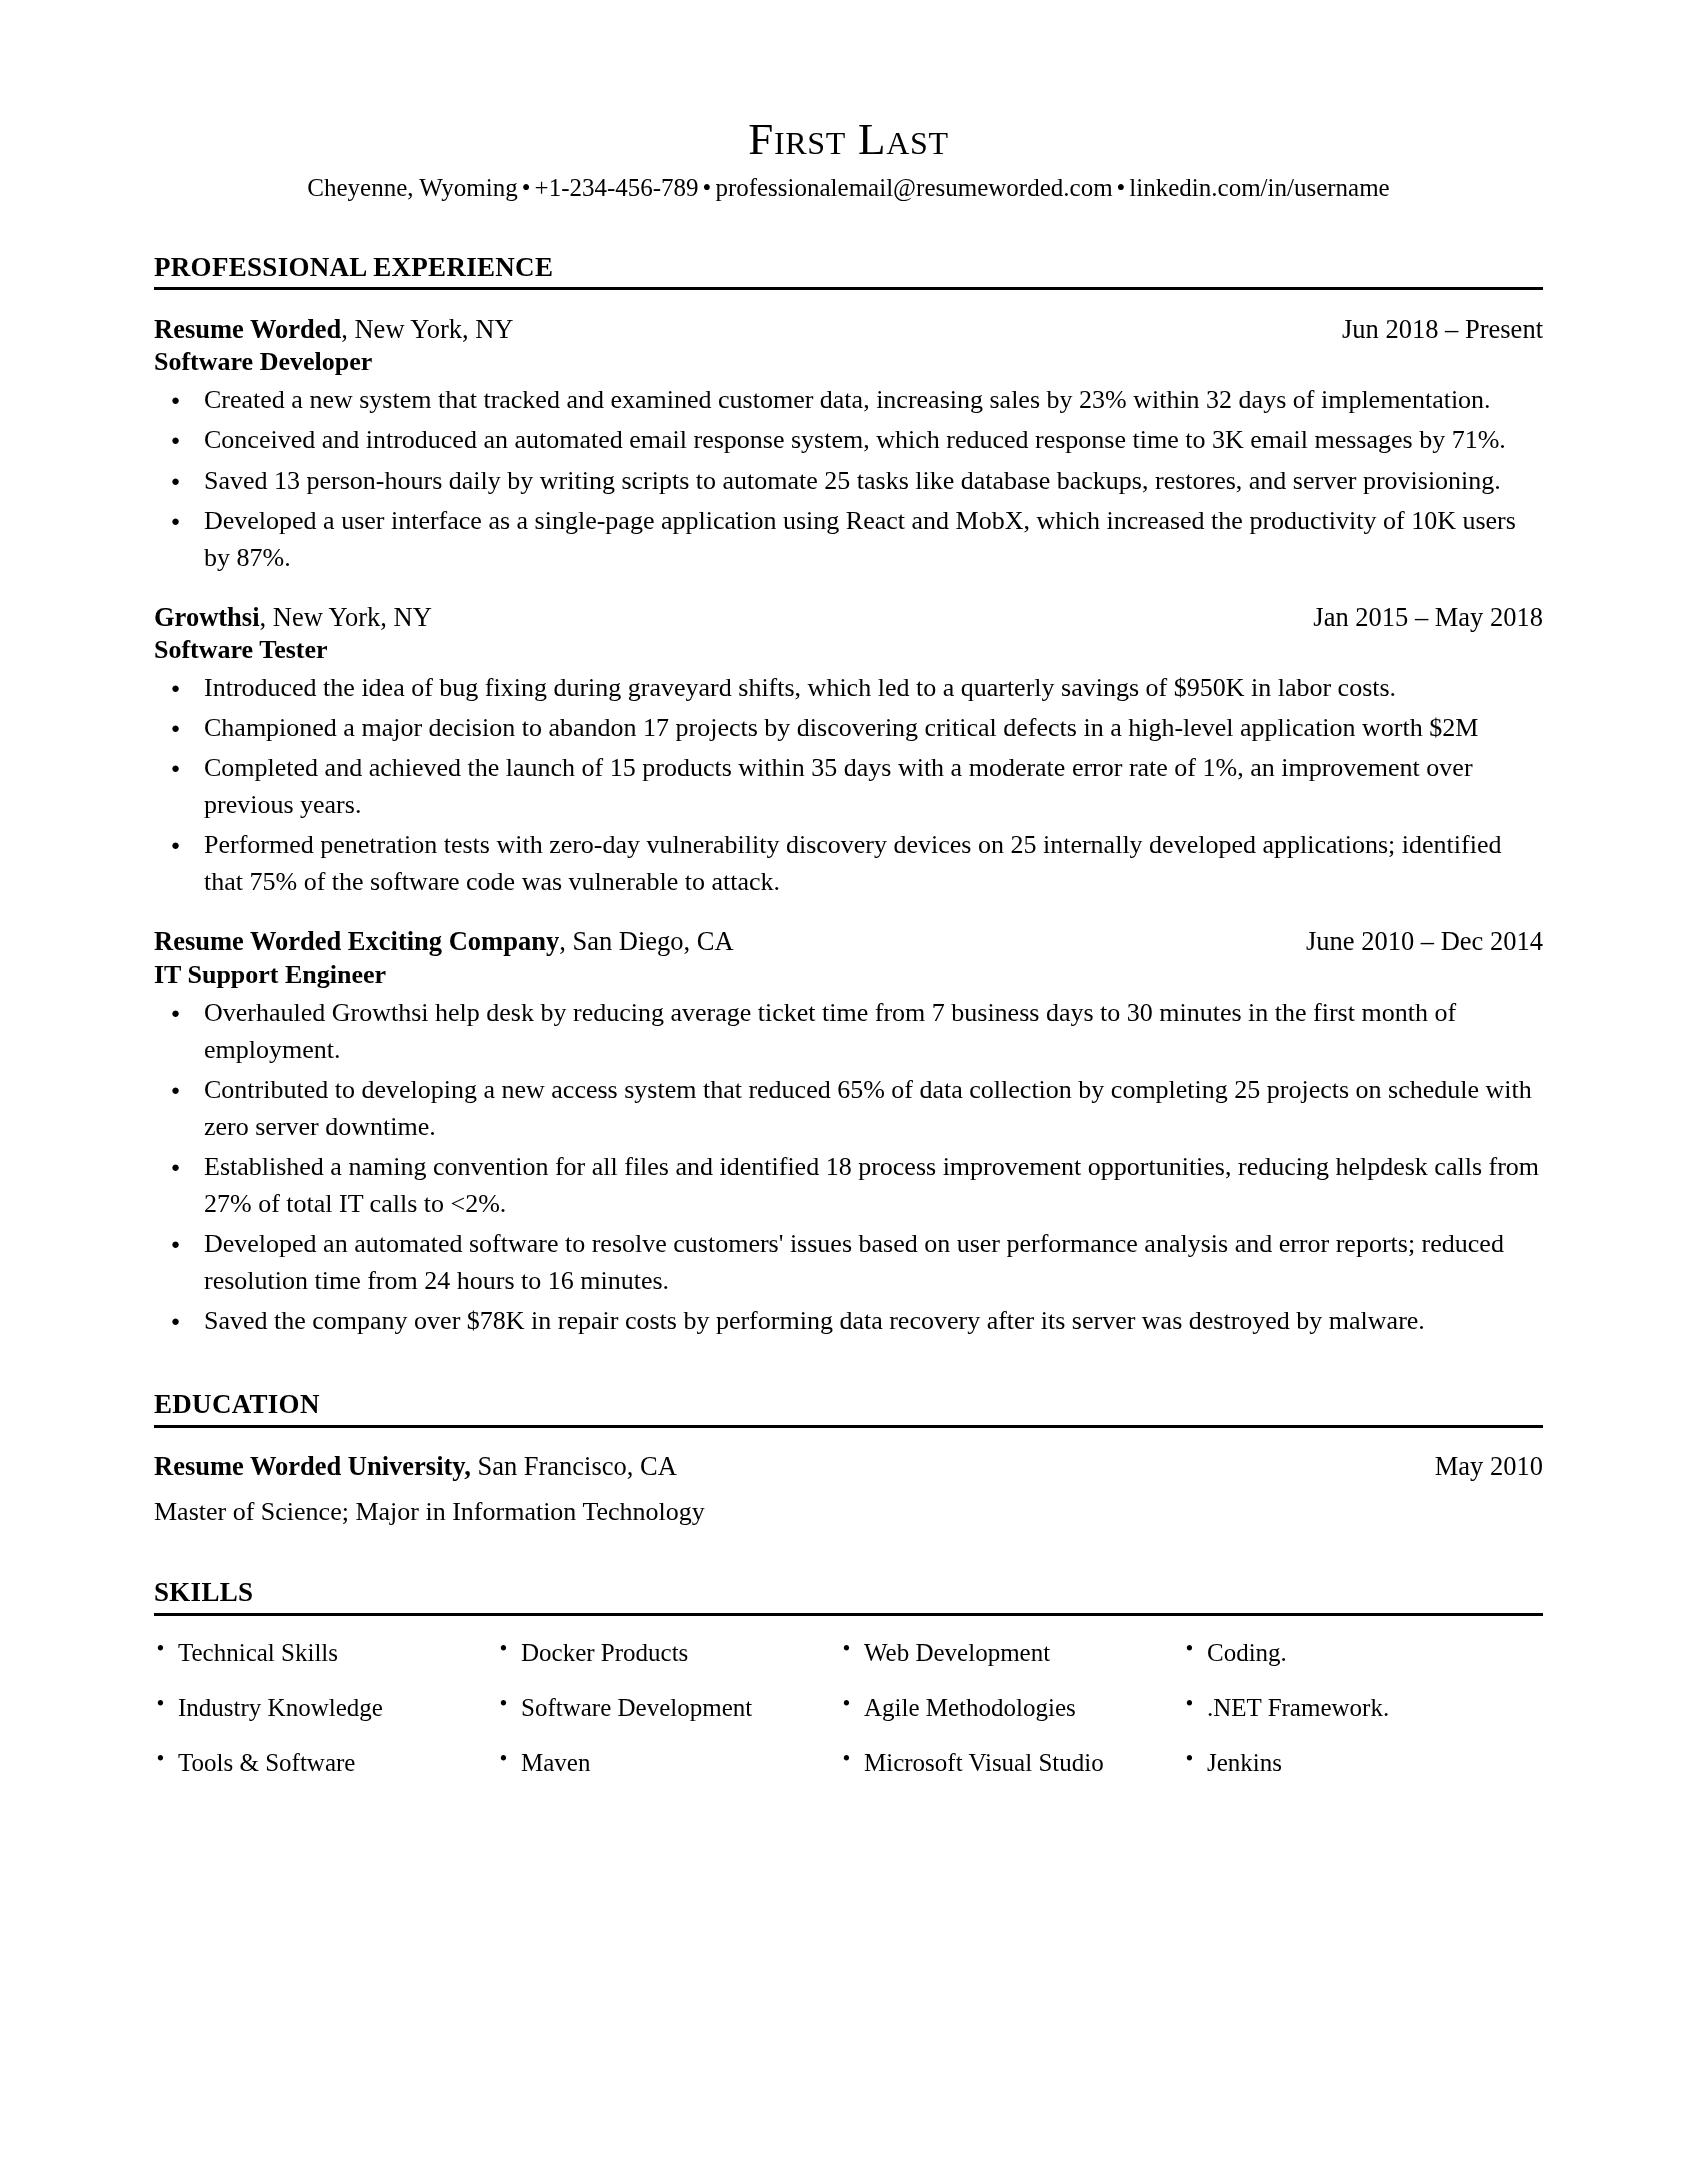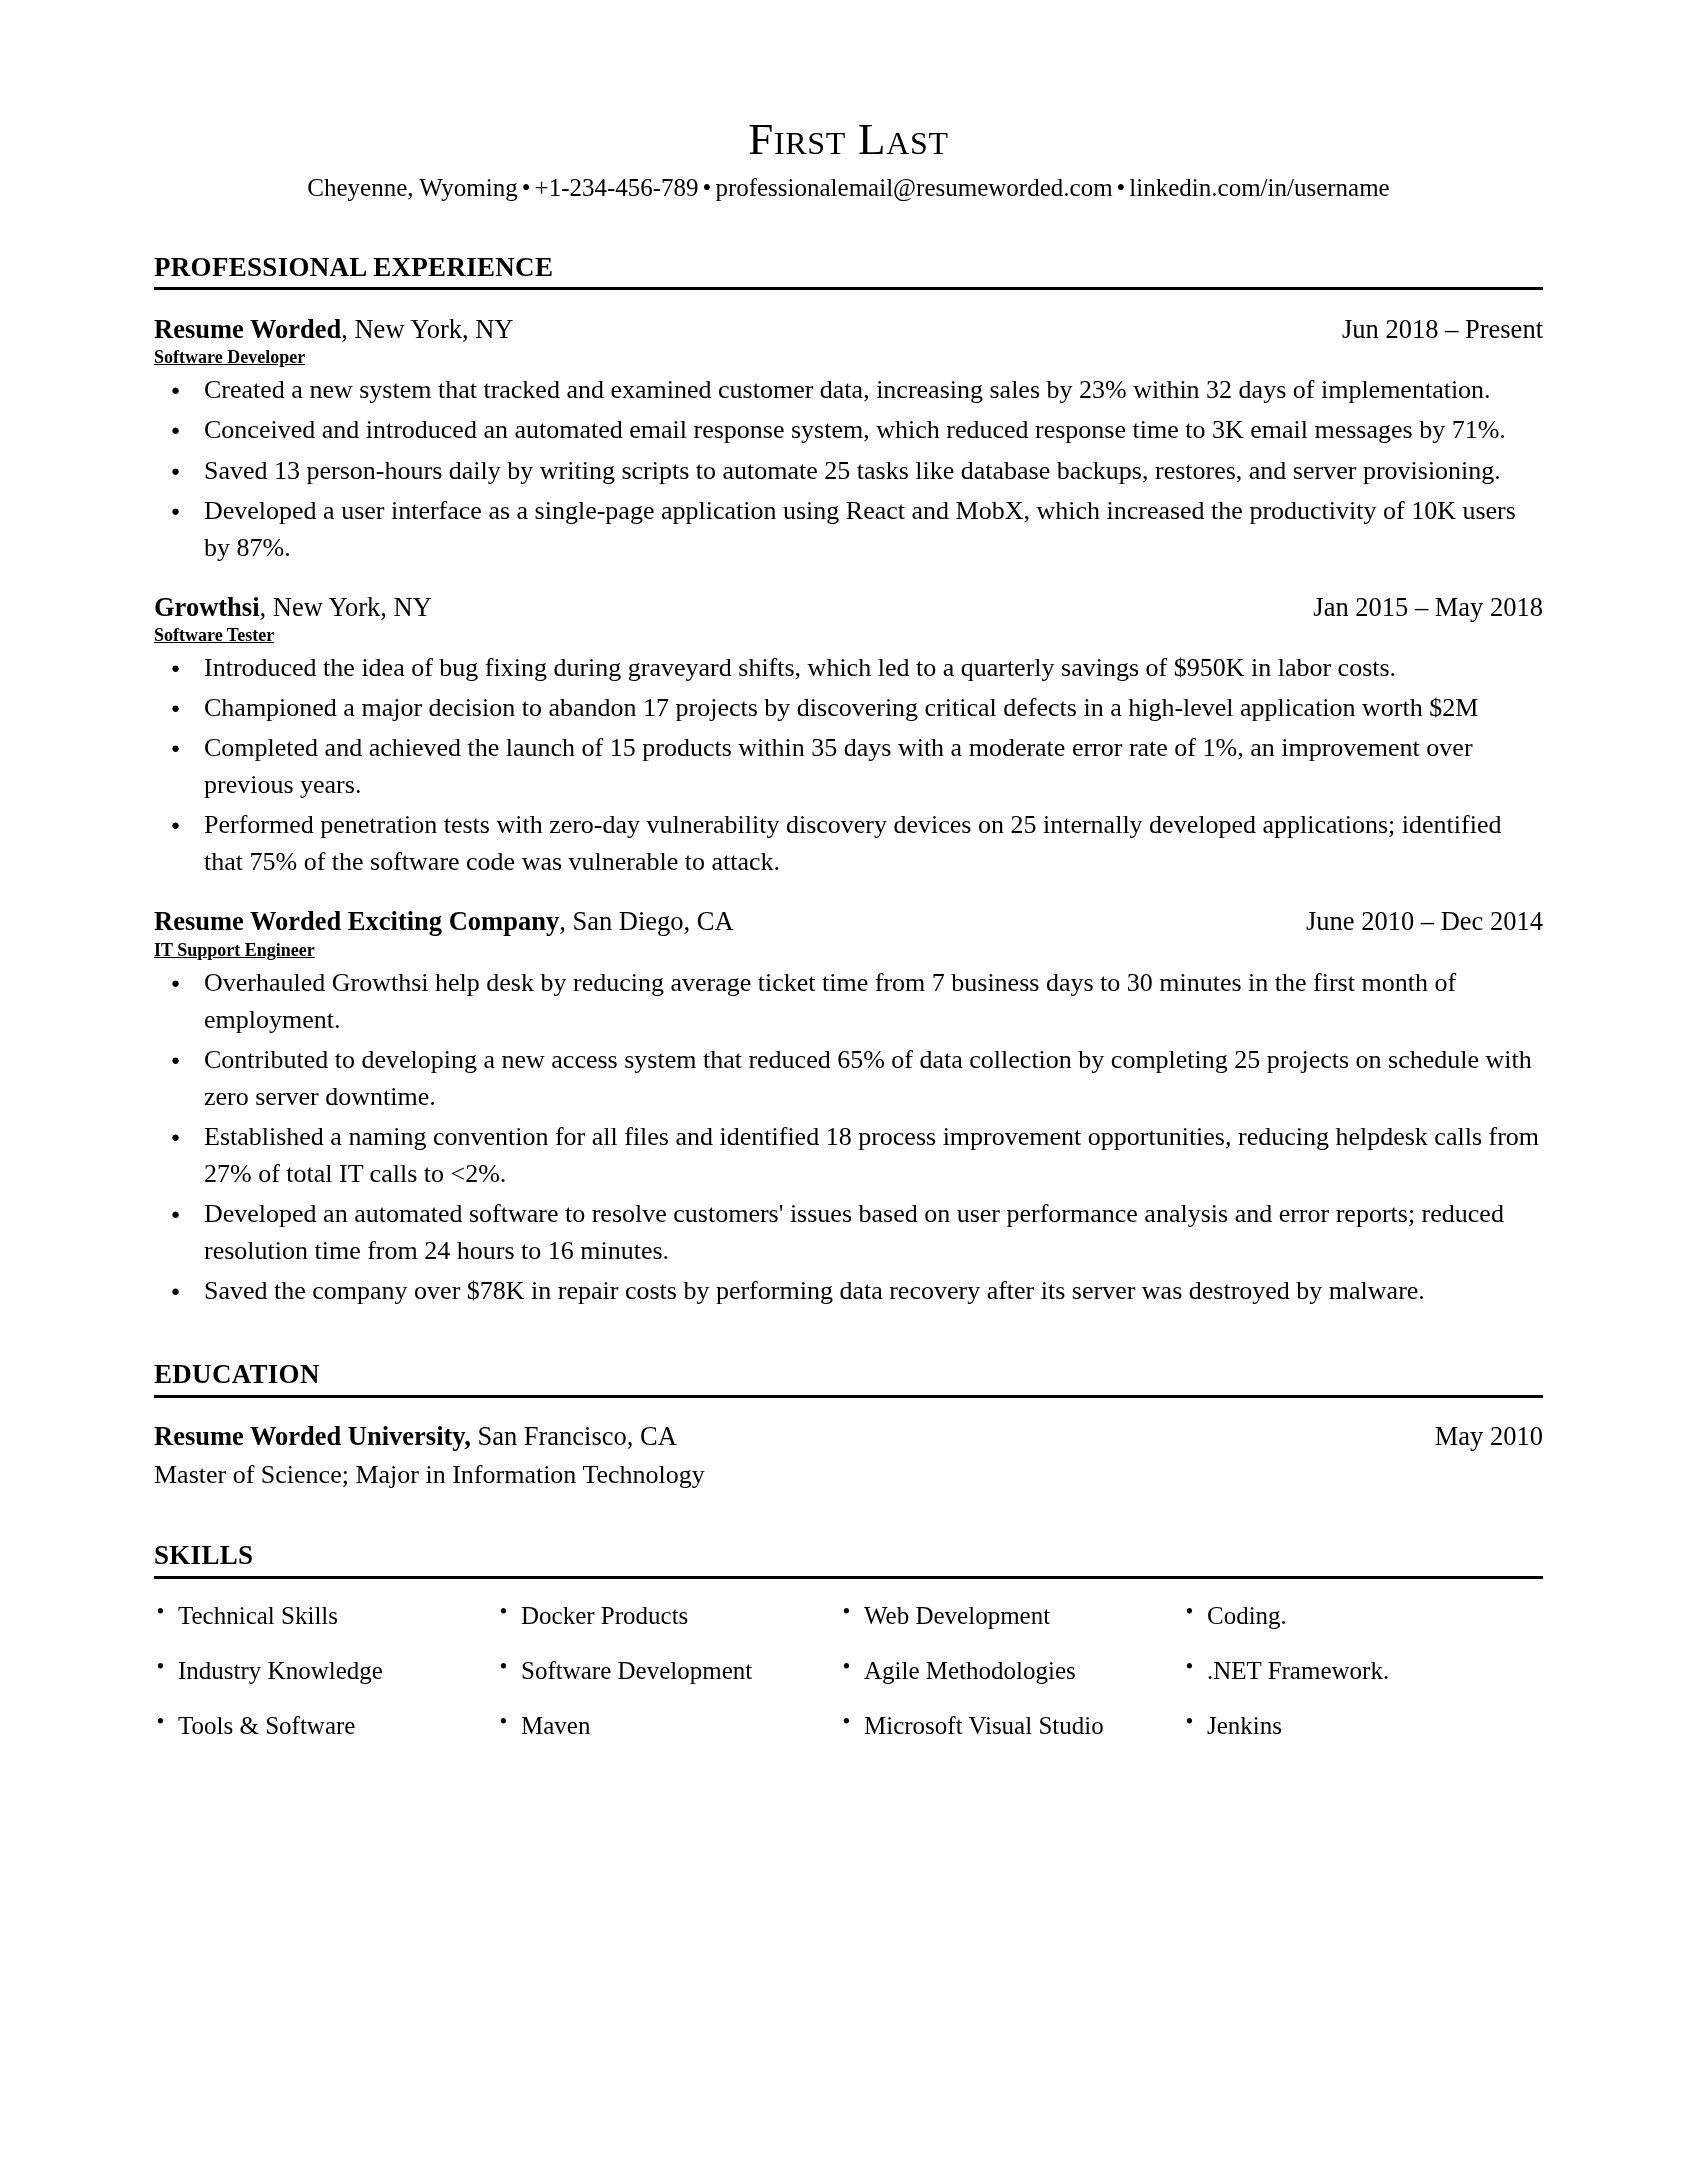--- a/index.html
+++ b/index.html
@@ -78,31 +78,30 @@
   }
   .org { font-weight: bold; }
   .loc { font-weight: 400; }
   .dates {
     font-weight: 400;
     white-space: nowrap;
     text-align: center;
     padding-left: 20px;
   }
   .role {
-    font-size: 18px;
+    font-size: 26px;
     font-weight: bold;
     line-height: 1.25;
     margin-top: 1.3px;
-    text-decoration: underline;
   }
   .degree {
     font-size: 26px;
     font-weight: 400;
     line-height: 1.25;
-    margin-top: 6px;
+    margin-top: 13px;
   }
 
   
   ul.bullets {
     list-style: none;
     margin: 2.6px 0 0 0;
     padding: 0;
   }
   ul.bullets > li {
     position: relative;

